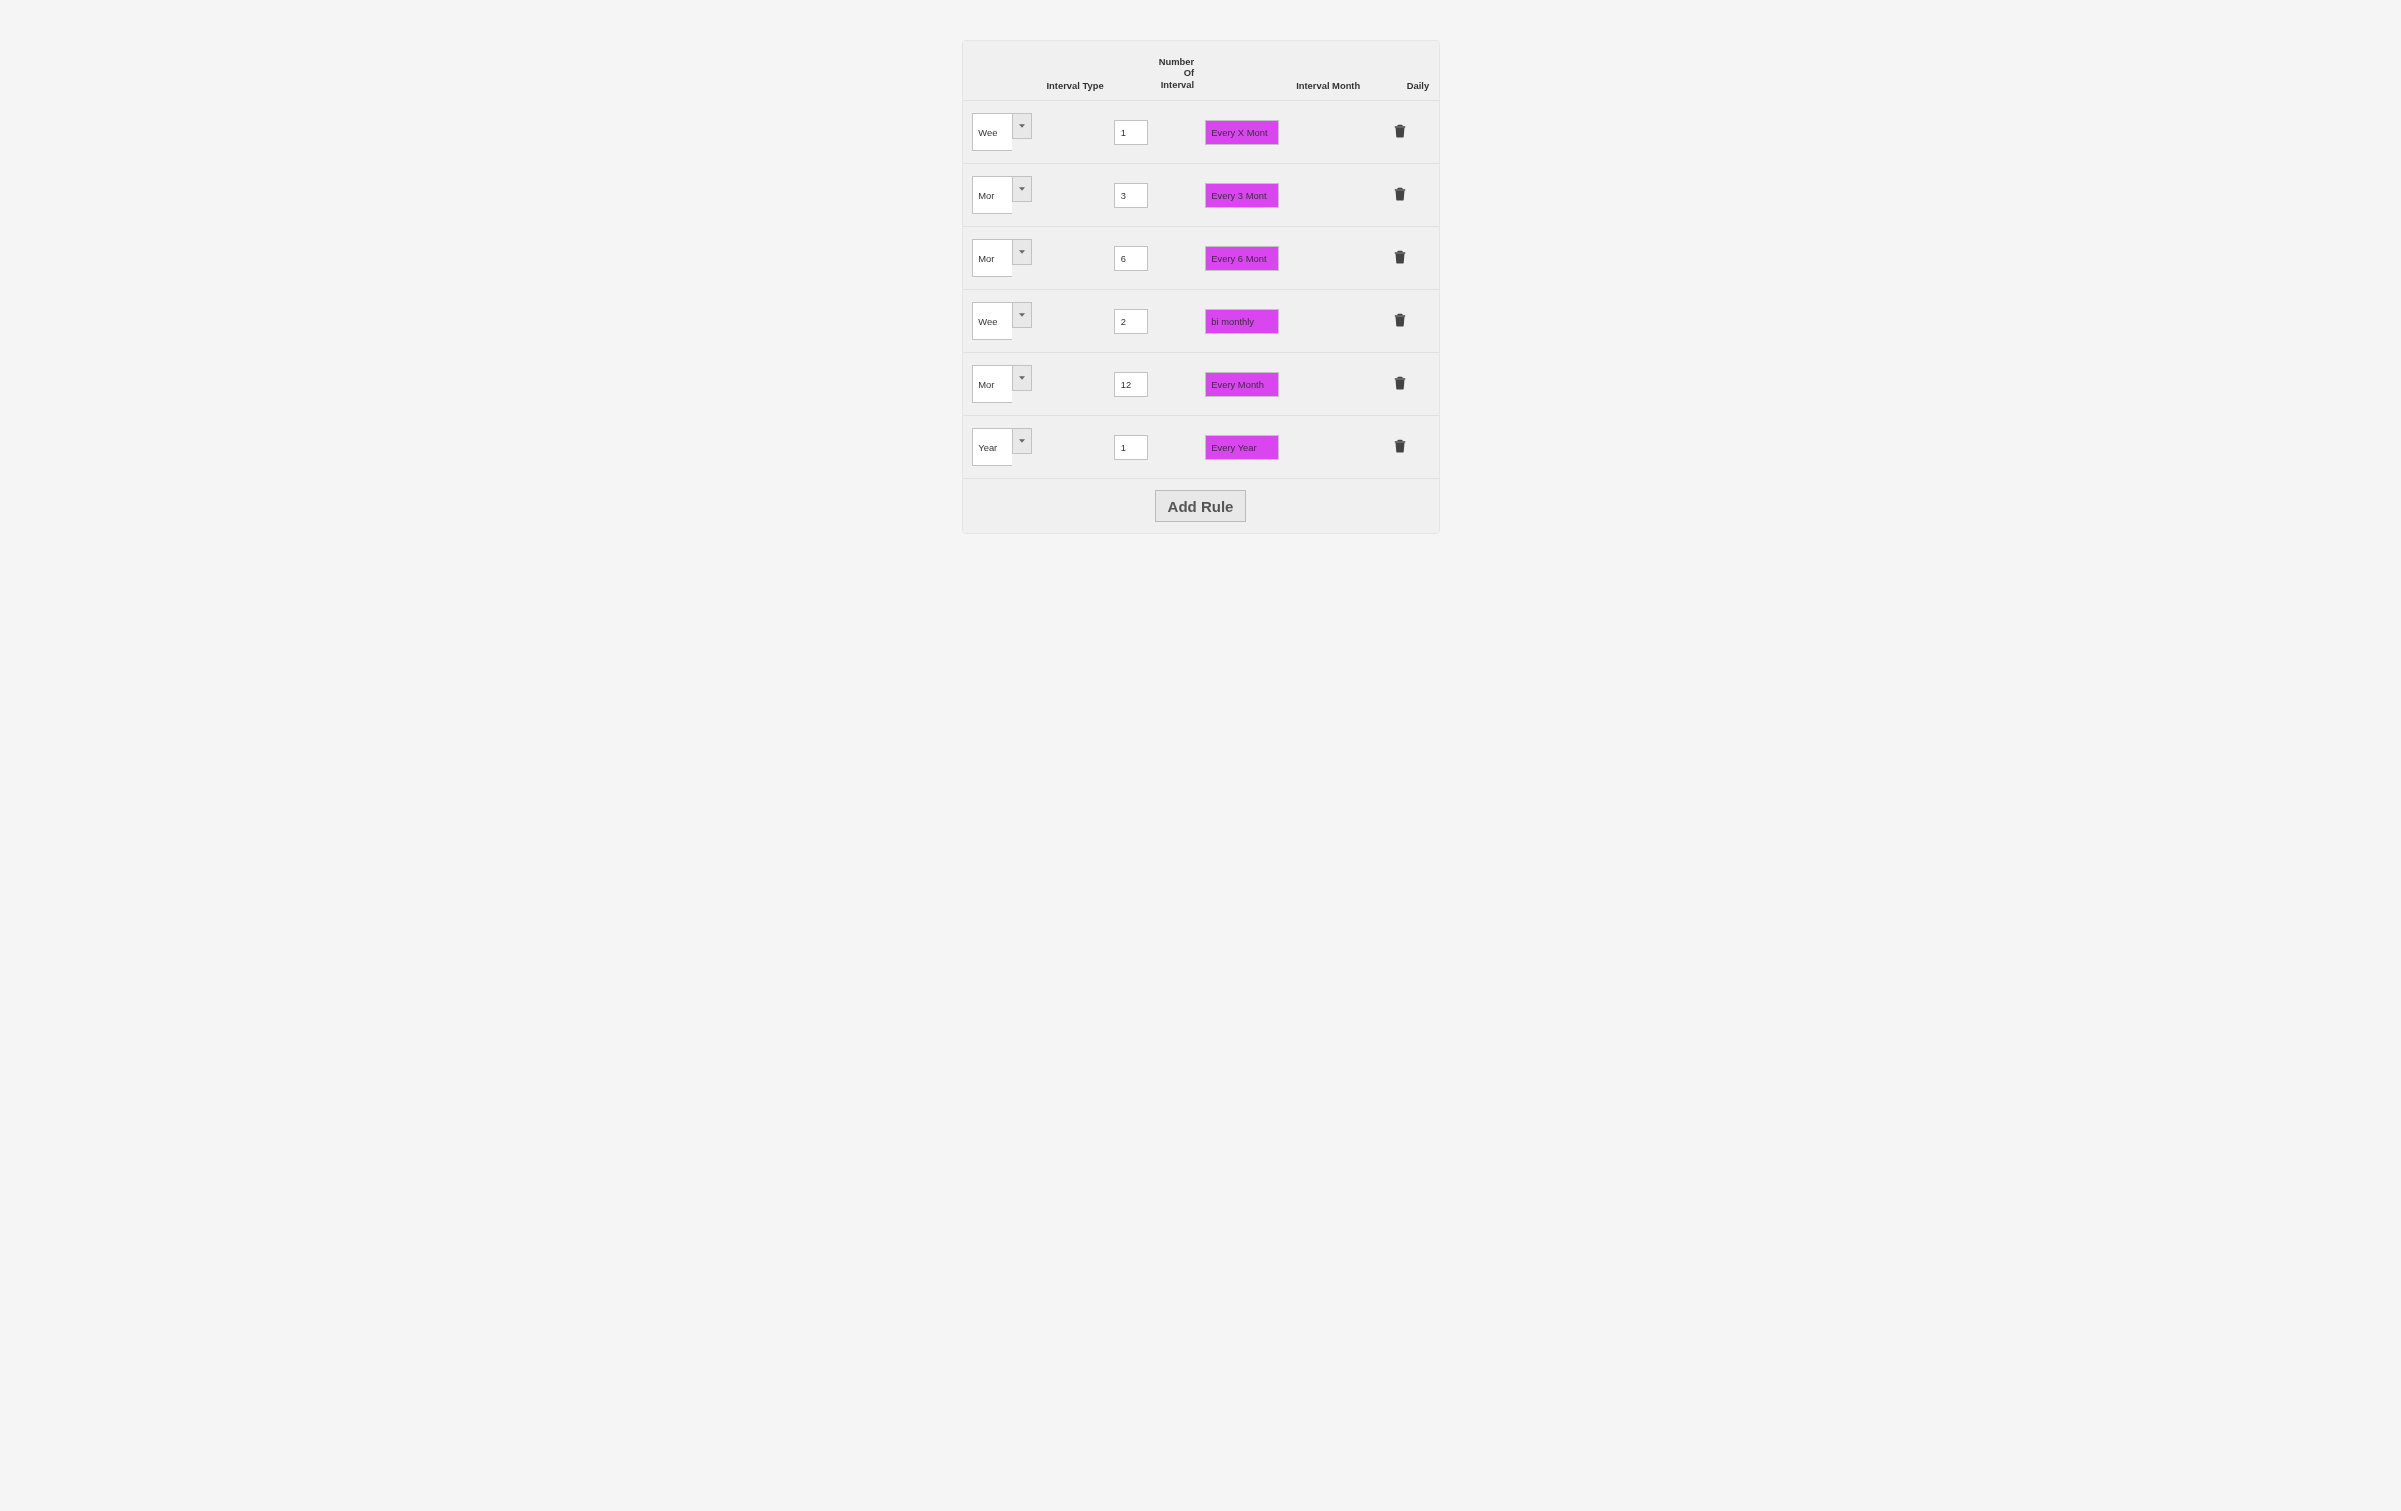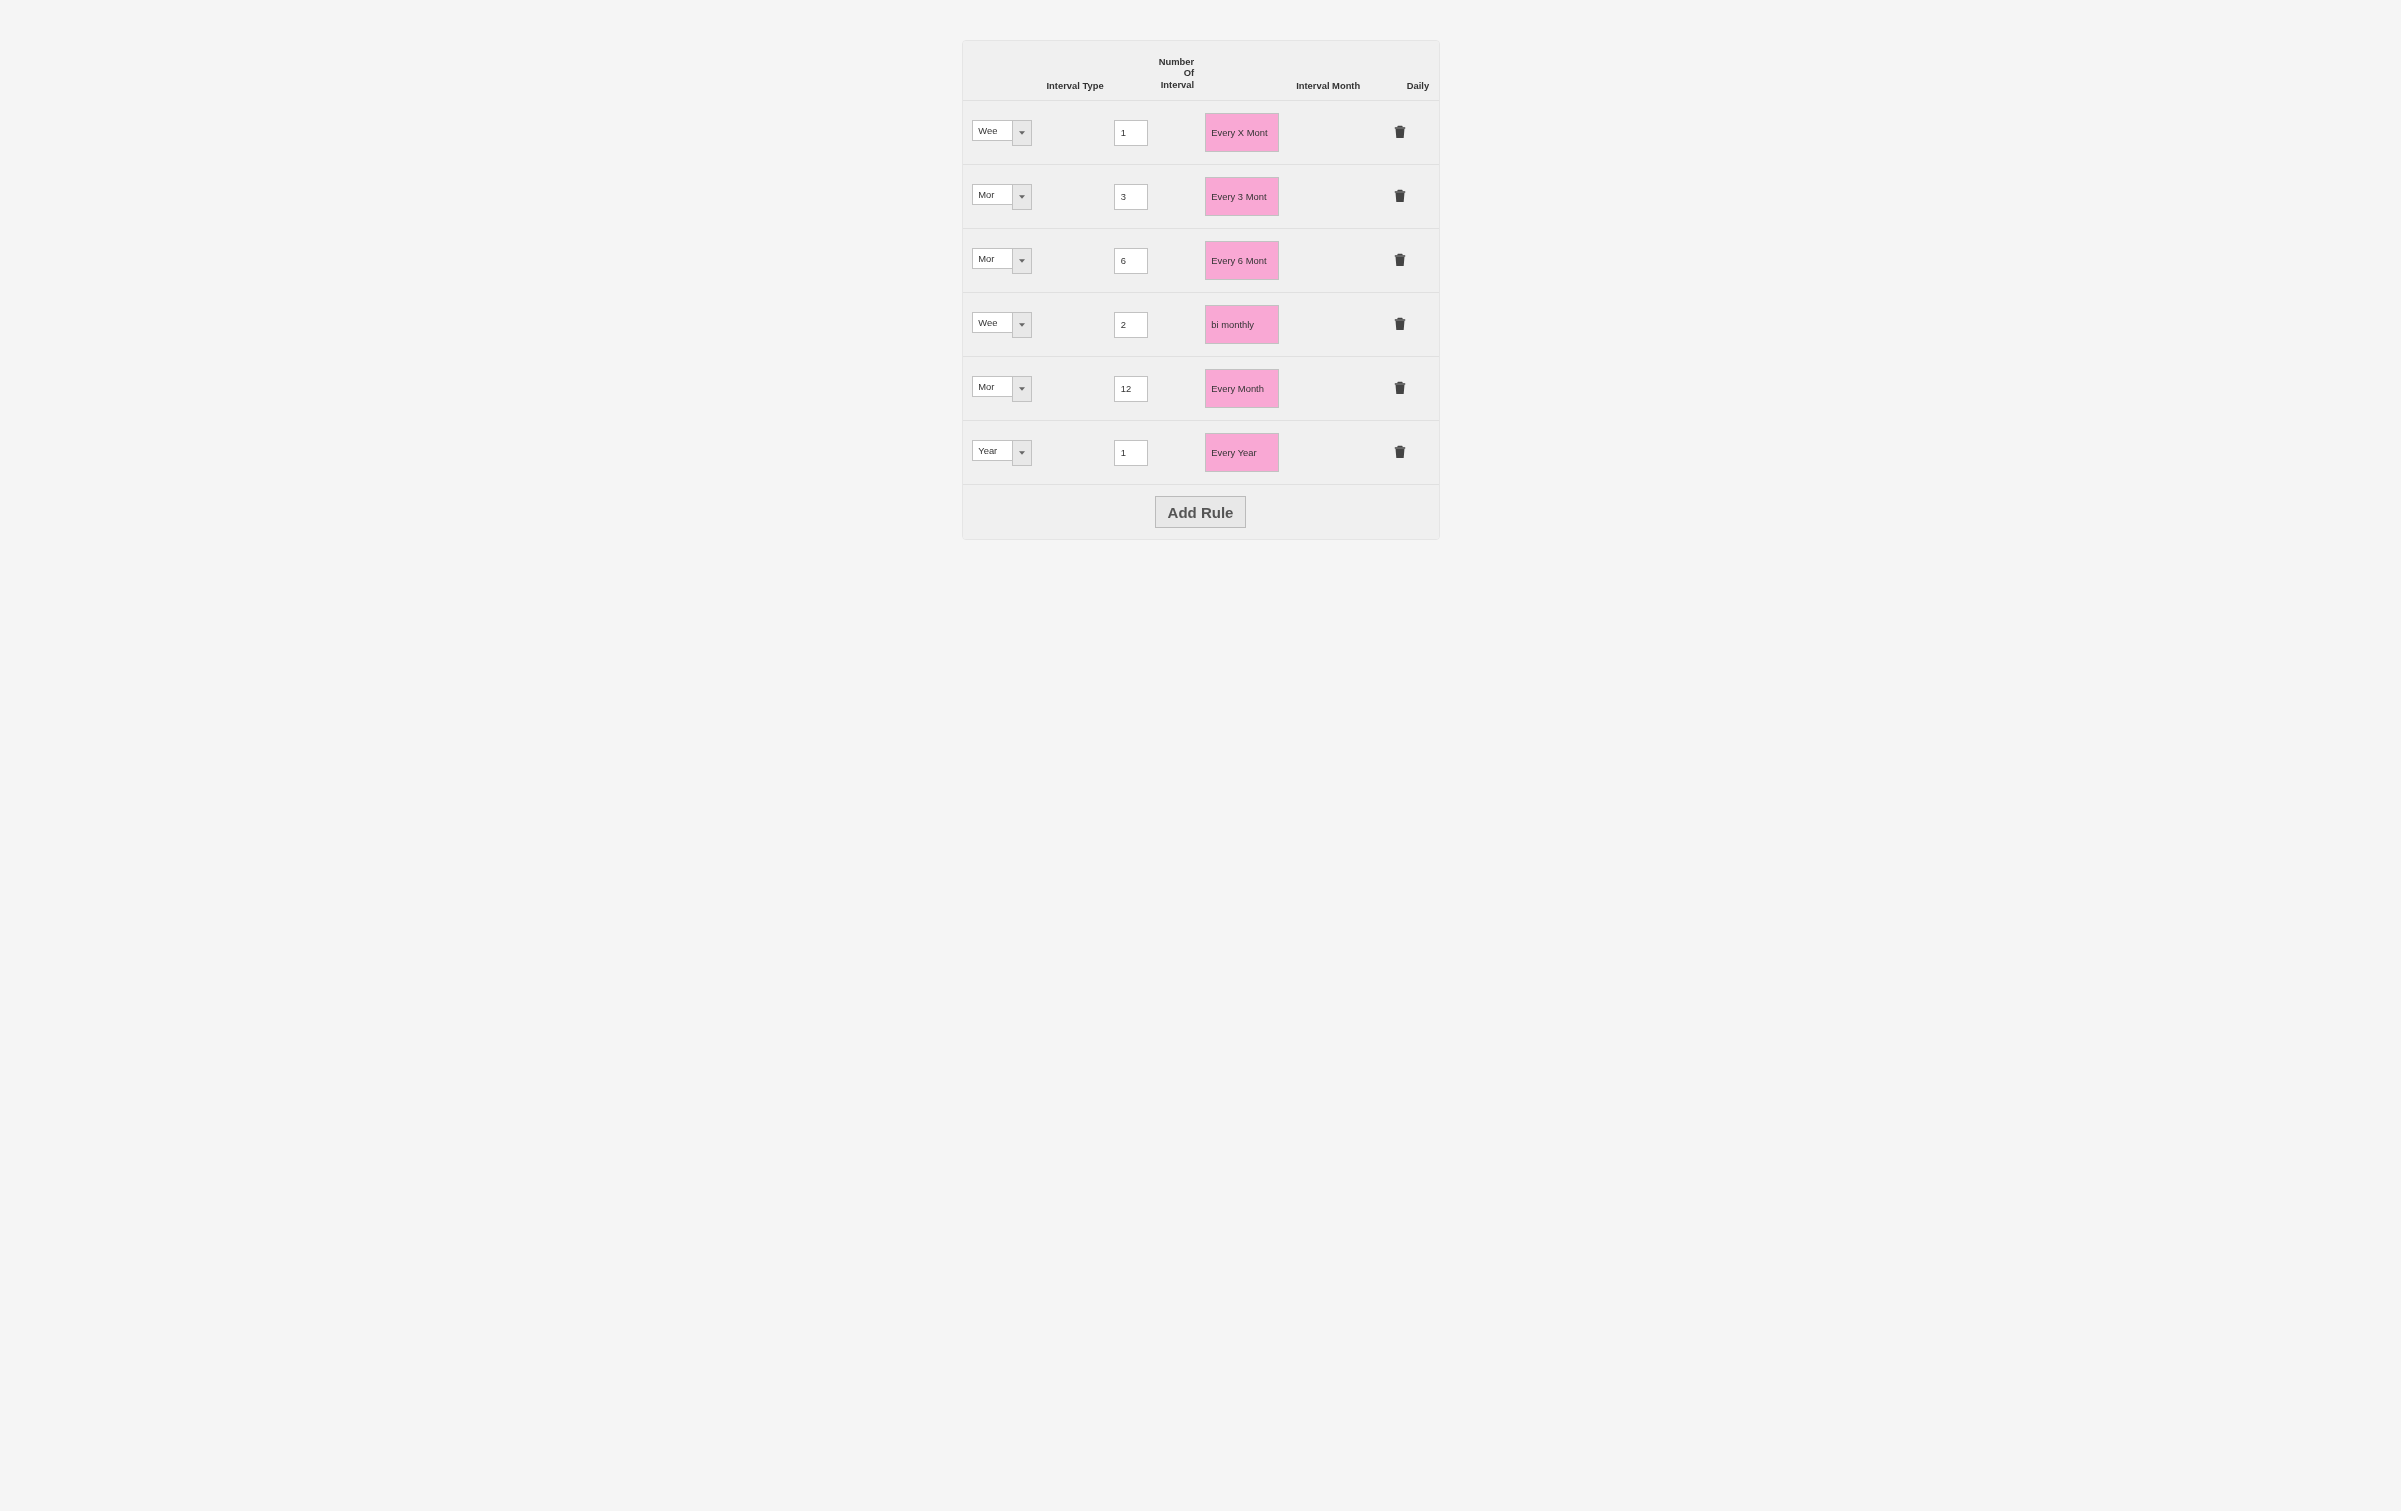--- a/index.html
+++ b/index.html
@@ -67,21 +67,21 @@
   }
   tbody td:first-child { padding-left: 9.4px; }
   tbody td:last-child { padding-right: 9.4px; text-align: center; }
   .select-wrap {
     display: flex;
     width: 60px;
   }
   .select-display {
     background: #fff;
     border: 0.7px solid #c2c2c2;
-    height: 21px;
+    height: 38px;
     padding: 0 5.4px;
     font-size: 9.4px;
     color: #333;
     display: flex;
     align-items: center;
     overflow: hidden;
     white-space: nowrap;
     flex: 1;
     border-right: none;
   }
@@ -100,26 +100,26 @@
     width: 34px;
     height: 25.5px;
     border: 0.7px solid #c2c2c2;
     padding: 0 5.4px;
     font-size: 9.4px;
     color: #333;
     background: #fff;
   }
   .label-input {
     width: 74px;
-    height: 39px;
+    height: 25px;
     border: 0.7px solid #c2c2c2;
     padding: 0 5.4px;
     font-size: 9.4px;
     color: #333;
-    background: #f9a8d4;
+    background: #d946ef;
   }
   .trash-btn {
     background: none;
     border: none;
     cursor: pointer;
     padding: 2.7px;
   }
   .trash-btn svg { width: 12px; height: 13.4px; fill: #444; }
   .footer-row td {
     padding: 10.7px 9.4px;

